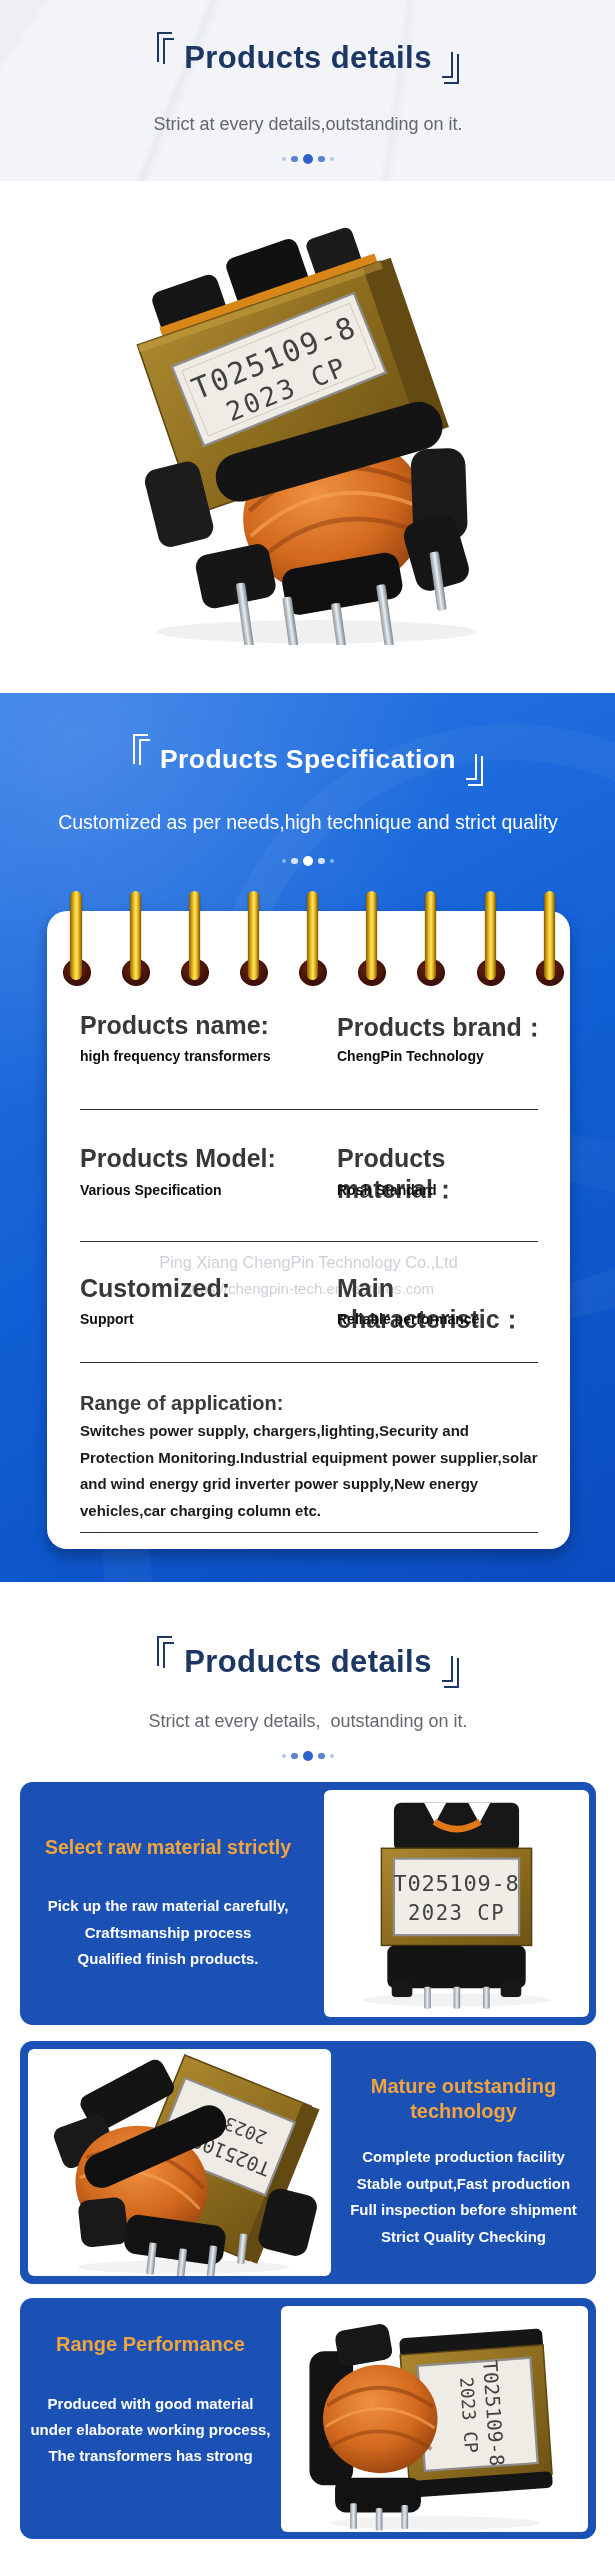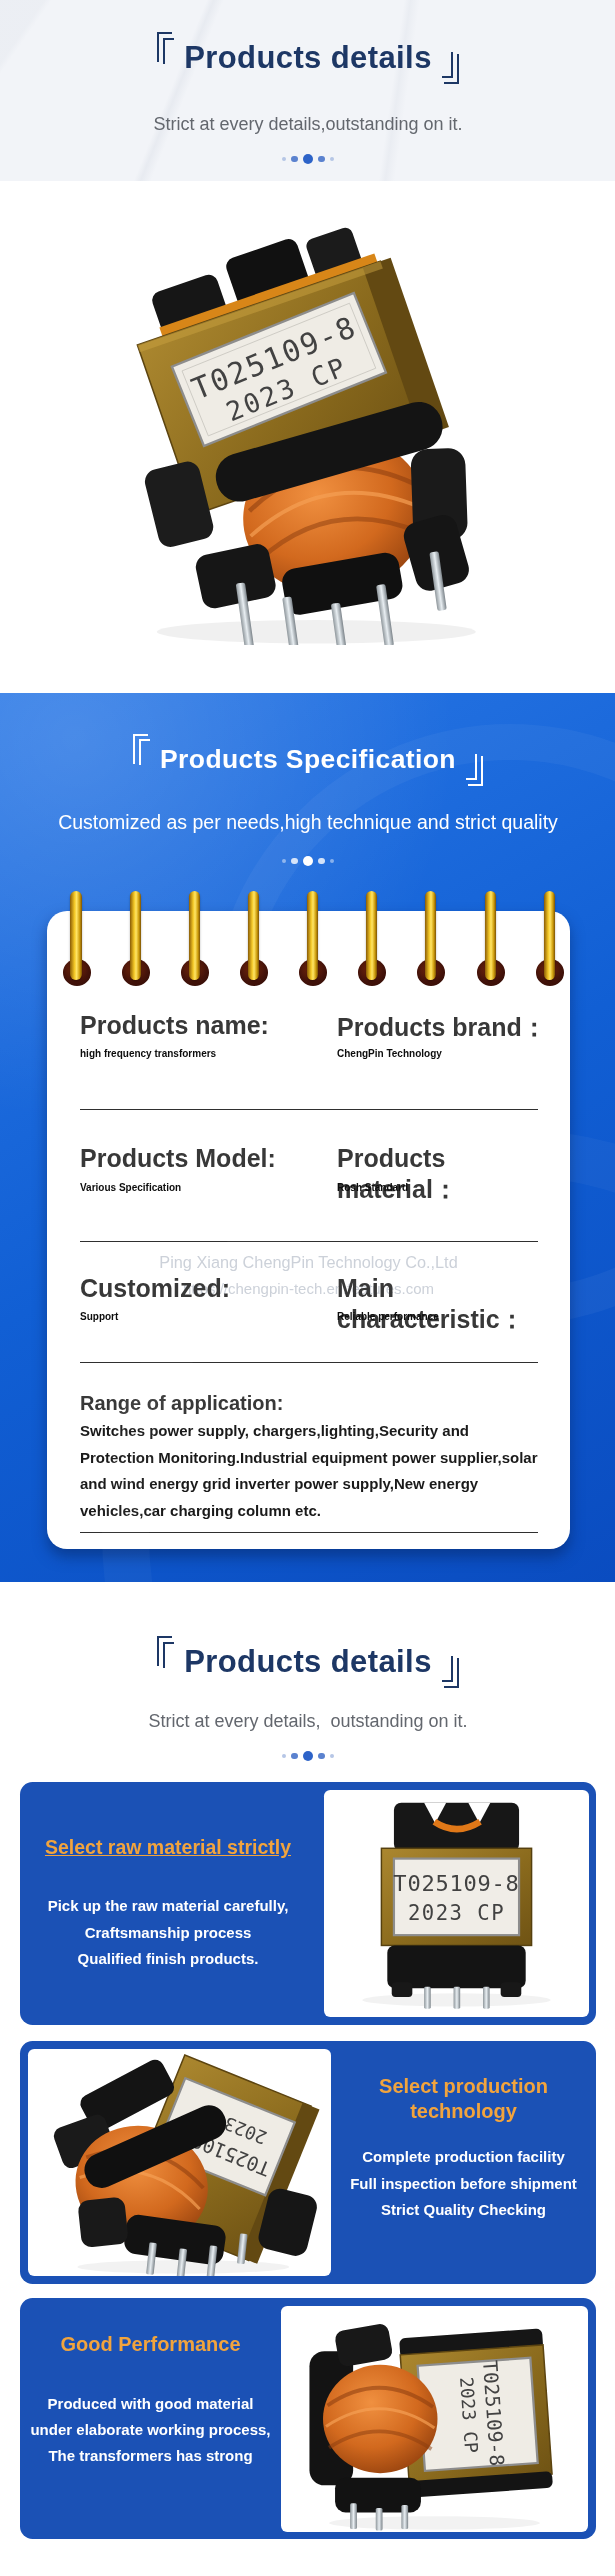--- a/index.html
+++ b/index.html
@@ -52,21 +52,21 @@
   .notecard{position:absolute;left:47px;top:218px;width:523px;height:638px;background:#ffffff;
             border-radius:20px;box-shadow:0 7.8px 14px rgba(6,35,95,.5);}
   .ring{position:absolute;top:-20px;width:28px;height:107px;}
   .ring::before{content:"";position:absolute;left:0;top:68px;width:28px;height:26.5px;border-radius:50%;
       background:radial-gradient(circle at 45% 38%, #7a2a0c 0%, #45130a 55%, #2a0a04 100%);}
   .ring::after{content:"";position:absolute;left:7.8px;top:0;width:11.7px;height:89px;border-radius:6.2px;
       background:linear-gradient(90deg,#8a5c06 0%,#f4c826 38%,#ffe566 55%,#cf9e0d 80%,#7c5204 100%);
       box-shadow:0 1.6px 2.3px rgba(0,0,0,.3);}
 
   .flabel{position:absolute;font-size:25px;font-weight:bold;color:#383838;z-index:2;}
-  .fvalue{position:absolute;font-size:10px;font-weight:bold;color:#0d0d0d;z-index:2;}
+  .fvalue{position:absolute;font-size:14px;font-weight:bold;color:#0d0d0d;z-index:2;}
   .col-l{left:33px;} .col-r{left:290px;}
   .divider{position:absolute;left:33px;width:458px;border-top:1.6px solid #2f2f2f;}
   .wmark{position:absolute;left:0;width:100%;text-align:center;color:#ccd1d9;z-index:1;}
   .range-label{position:absolute;left:33px;top:481px;font-size:20px;font-weight:bold;color:#383838;}
   .range-body{position:absolute;left:33px;top:507px;width:467px;font-size:15px;font-weight:bold;
               color:#1a1a1a;line-height:26.5px;}
 
   
   .fcard{position:absolute;left:20px;width:576px;height:243px;background:#1b51b5;border-radius:12.5px;}
   .fphoto{position:absolute;top:7.8px;height:227px;background:#ffffff;border-radius:6.2px;overflow:hidden;}
@@ -243,21 +243,21 @@
         </g>
         <rect x="86" y="202" width="188" height="58" rx="10" fill="#141414"></rect>
         <rect x="92" y="252" width="28" height="20" rx="5" fill="#181818"></rect>
         <rect x="240" y="252" width="28" height="20" rx="5" fill="#181818"></rect>
         <rect x="136" y="258" width="9" height="30" rx="2" fill="url(#pin)"></rect>
         <rect x="176" y="258" width="9" height="30" rx="2" fill="url(#pin)"></rect>
         <rect x="216" y="258" width="9" height="30" rx="2" fill="url(#pin)"></rect>
       </svg>
     </div>
     <div class="ftext" style="left:0;width:296px;">
-      <div class="ftitle" style="top:53px;font-size:19.5px;text-decoration:underline;">Select raw material strictly</div>
+      <div class="ftitle" style="top:53px;font-size:19.5px;">Select raw material strictly</div>
       <div class="fbody" style="top:111px;">
         <div>Pick up the raw material carefully,</div>
         <div>Craftsmanship process</div>
         <div>Qualified finish products.</div>
       </div>
     </div>
   </div>
 
   <div class="fcard" style="top:2041px;">
     <div class="fphoto" style="left:7.8px;width:303px;">
@@ -285,23 +285,24 @@
         <rect x="58" y="198" width="62" height="62" rx="14" fill="#191919" transform="rotate(-6 89 229)"></rect>
         <g>
           <rect x="148" y="256" width="10" height="42" rx="2" fill="url(#pin)" transform="rotate(6 153 277)"></rect>
           <rect x="188" y="264" width="10" height="42" rx="2" fill="url(#pin)" transform="rotate(6 193 285)"></rect>
           <rect x="228" y="260" width="10" height="42" rx="2" fill="url(#pin)" transform="rotate(6 233 281)"></rect>
           <rect x="268" y="244" width="10" height="40" rx="2" fill="url(#pin)" transform="rotate(6 273 264)"></rect>
         </g>
       </svg>
     </div>
     <div class="ftext" style="left:311px;width:265px;">
-      <div class="ftitle" style="top:33px;padding:0 20px;width:225px;">Select production technology</div>
+      <div class="ftitle" style="top:33px;padding:0 20px;width:225px;">Mature outstanding technology</div>
       <div class="fbody" style="top:103px;">
         <div>Complete production facility</div>
+        <div>Stable output,Fast production</div>
         <div>Full inspection before shipment</div>
         <div>Strict Quality Checking</div>
       </div>
     </div>
   </div>
 
   <div class="fcard" style="top:2298px;height:241px;">
     <div class="fphoto" style="left:261px;width:307px;height:226px;">
       <svg viewBox="0 0 380 300" width="307" height="226">
         <ellipse cx="190" cy="288" rx="140" ry="9" fill="#000" opacity=".05"></ellipse>
@@ -327,21 +328,21 @@
         </g>
         <rect x="58" y="228" width="114" height="46" rx="14" fill="#121212"></rect>
         <g>
           <rect x="78" y="262" width="9" height="34" rx="2" fill="url(#pin)"></rect>
           <rect x="112" y="268" width="9" height="30" rx="2" fill="url(#pin)"></rect>
           <rect x="146" y="264" width="9" height="32" rx="2" fill="url(#pin)"></rect>
         </g>
       </svg>
     </div>
     <div class="ftext" style="left:0;width:261px;">
-      <div class="ftitle" style="top:34px;">Good Performance</div>
+      <div class="ftitle" style="top:34px;">Range Performance</div>
       <div class="fbody" style="top:93px;line-height:26px;">
         <div>Produced with good material</div>
         <div>under elaborate working process,</div>
         <div>The transformers has strong</div>
       </div>
     </div>
   </div>
 
 </div>
 

